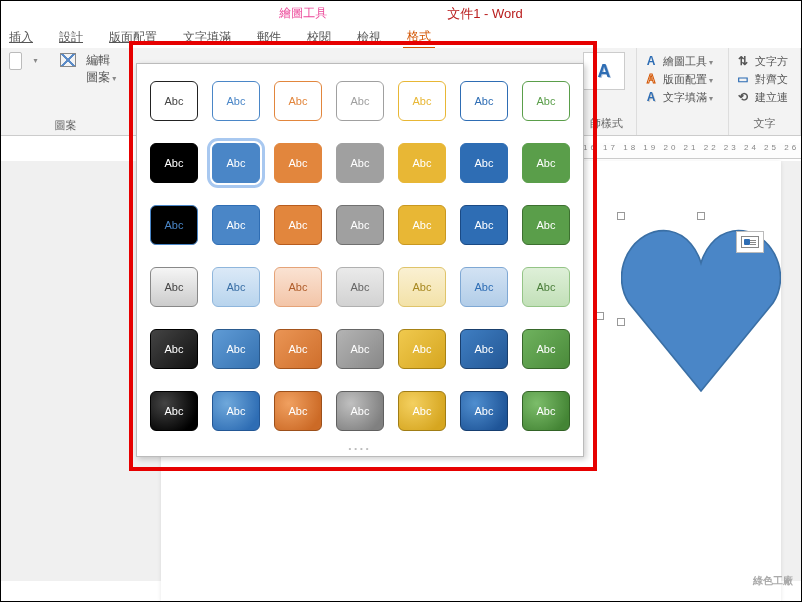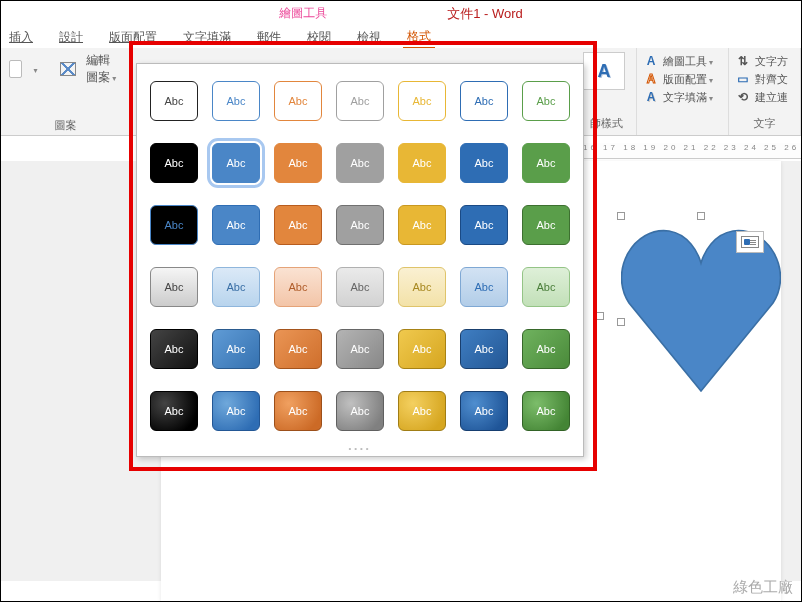--- a/index.html
+++ b/index.html
@@ -61,21 +61,21 @@
       flex-direction: column;
       justify-content: space-between;
     }
     .group-controls { display: flex; gap: 4px; flex-wrap: wrap; }
     .group-label {
       text-align: center;
       color: #666;
       font-size: 11px;
       padding-top: 2px;
     }
-    .btn-row { display: flex; align-items: center; gap: 10px; color: #555; }
+    .btn-row { display: flex; align-items: flex-start; gap: 10px; color: #555; }
     .btn-row .ic { width: 16px; height: 16px; display: inline-flex; align-items: center; justify-content: center; }
     .dropdown-caret::after { content: "▾"; font-size: 8px; margin-left: 2px; color: #888; }
     .edit-shape-icon {
       width: 16px; height: 14px;
       background: linear-gradient(45deg, transparent 45%, #5b8bc7 45%, #5b8bc7 55%, transparent 55%),
                   linear-gradient(-45deg, transparent 45%, #5b8bc7 45%, #5b8bc7 55%, transparent 55%);
       border: 1px solid #888;
     }
     .textbox-icon {
       width: 14px; height: 12px;
@@ -240,23 +240,24 @@
       top: 40px;
       width: 468px;
       height: 430px;
       border: 4px solid #e60000;
       z-index: 10;
       pointer-events: none;
     }
     .watermark {
       position: absolute;
       right: 8px;
-      bottom: 4px;
+      bottom: 13px;
       color: #aaa;
-      font-size: 15px;
+      font-size: 10px;
+      font-weight: bold;
     }
     .wa-style-thumb {
       width: 42px; height: 38px; border: 1px solid #ccc; background: #fff;
       display: inline-flex; align-items: center; justify-content: center;
       font-size: 18px; font-weight: bold; color: #2e6db4;
       text-shadow: 1px 1px 0 #b0c4de;
     }
     .hdr-style-label { color: #666; font-size: 11px; }
   </style>
 </head>

